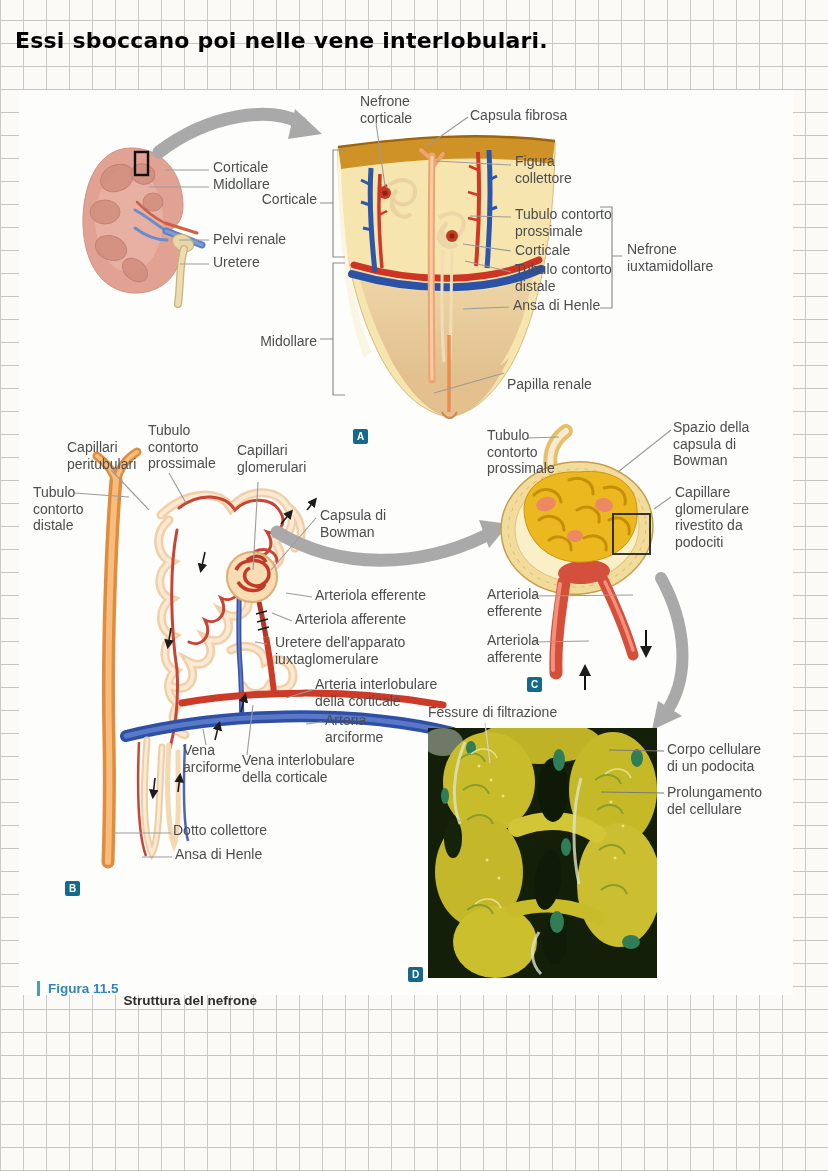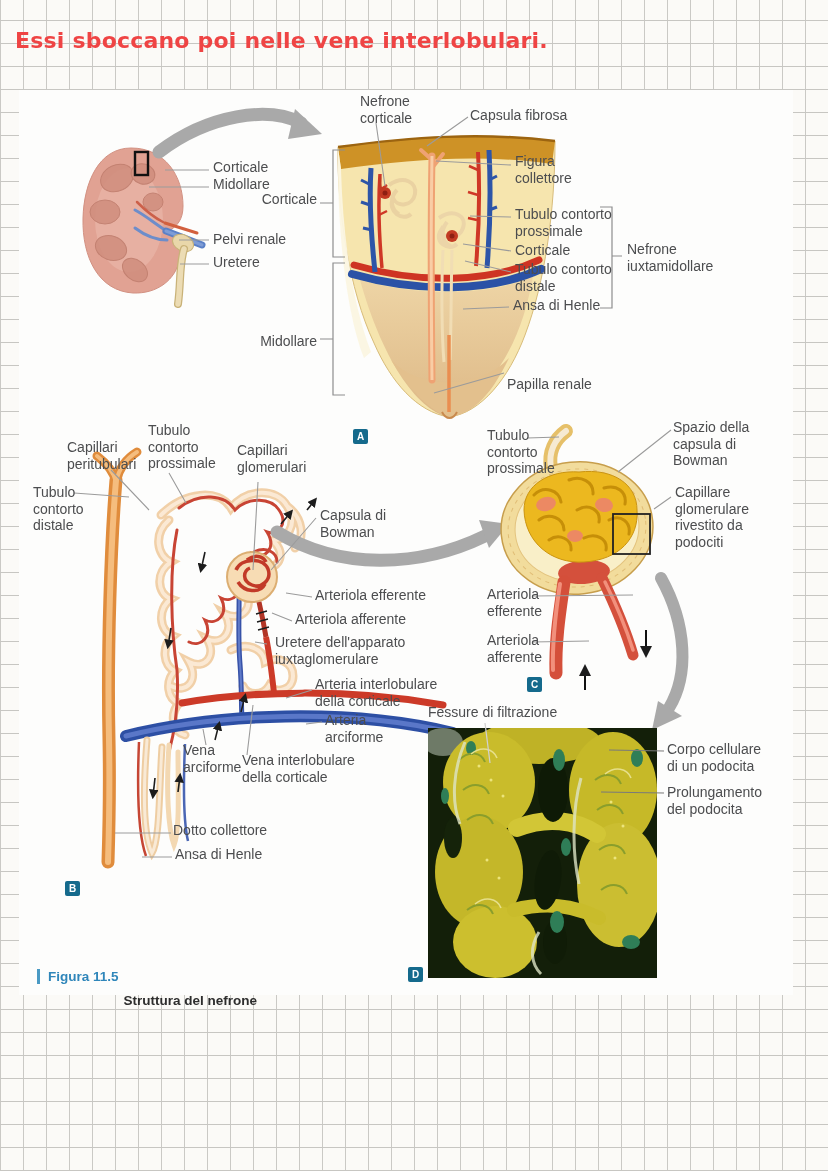--- a/index.html
+++ b/index.html
@@ -7,37 +7,37 @@
     width:828px;height:1171px;position:relative;overflow:hidden;
     background-color:#fbfaf7;
     background-image:
       repeating-linear-gradient(0deg,#c7c6c2 0,#c7c6c2 1px,transparent 1px,transparent 23px),
       repeating-linear-gradient(90deg,#cac9c5 0,#cac9c5 1px,transparent 1px,transparent 23px);
     font-family:"Liberation Sans",sans-serif;
   }
   .note{
     position:absolute;left:15px;top:28px;
     font-family:"DejaVu Sans",sans-serif;font-size:22px;font-weight:600;
-    color:#ef4444;letter-spacing:.2px;white-space:nowrap;
+    color:#000000;letter-spacing:.2px;white-space:nowrap;
   }
   .figure-panel{
     position:absolute;left:19px;top:90px;width:774px;height:905px;
     background:#fdfdfc;
   }
   .figure-panel svg{position:absolute;left:0;top:0;}
   .lbl{
     position:absolute;font-size:14px;line-height:1.18;color:#4c4d4f;
     white-space:pre-line;
   }
   .lbl.r{text-align:right;}
   .pmark{
     position:absolute;width:15px;height:15px;background:#156a8c;border-radius:2px;
     color:#fff;font-size:10px;font-weight:bold;line-height:15px;text-align:center;
   }
-  .caption{position:absolute;left:18px;top:879px;display:flex;align-items:flex-start;}
+  .caption{position:absolute;left:18px;top:879px;display:flex;align-items:center;}
   .cap-bar{width:3px;height:15px;background:#4a9ac4;margin-right:8px;}
   .cap-fig{color:#2f86ba;font-weight:bold;font-size:13.5px;margin-right:5px;}
   .cap-title{color:#2d2d2d;font-weight:bold;font-size:13.5px;margin-top:24px;}
 </style>
 </head>
 <body>
 
 <div class="note">Essi sboccano poi nelle vene interlobulari.</div>
 
 <div class="figure-panel">
@@ -300,21 +300,21 @@
 podociti</div>
 <div class="lbl" style="left:468px;top:496px">Arteriola
 efferente</div>
 <div class="lbl" style="left:468px;top:542px">Arteriola
 afferente</div>
 
 <div class="lbl" style="left:409px;top:614px">Fessure di filtrazione</div>
 <div class="lbl" style="left:648px;top:651px">Corpo cellulare
 di un podocita</div>
 <div class="lbl" style="left:648px;top:694px">Prolungamento
-del podocita</div>
+del cellulare</div>
 
 <div class="pmark" style="left:334px;top:339px">A</div>
 <div class="pmark" style="left:46px;top:791px">B</div>
 <div class="pmark" style="left:508px;top:587px">C</div>
 <div class="pmark" style="left:389px;top:877px">D</div>
 
 <div class="caption">
   <span class="cap-bar"></span>
   <span class="cap-fig">Figura 11.5</span>
   <span class="cap-title">Struttura del nefrone</span>

